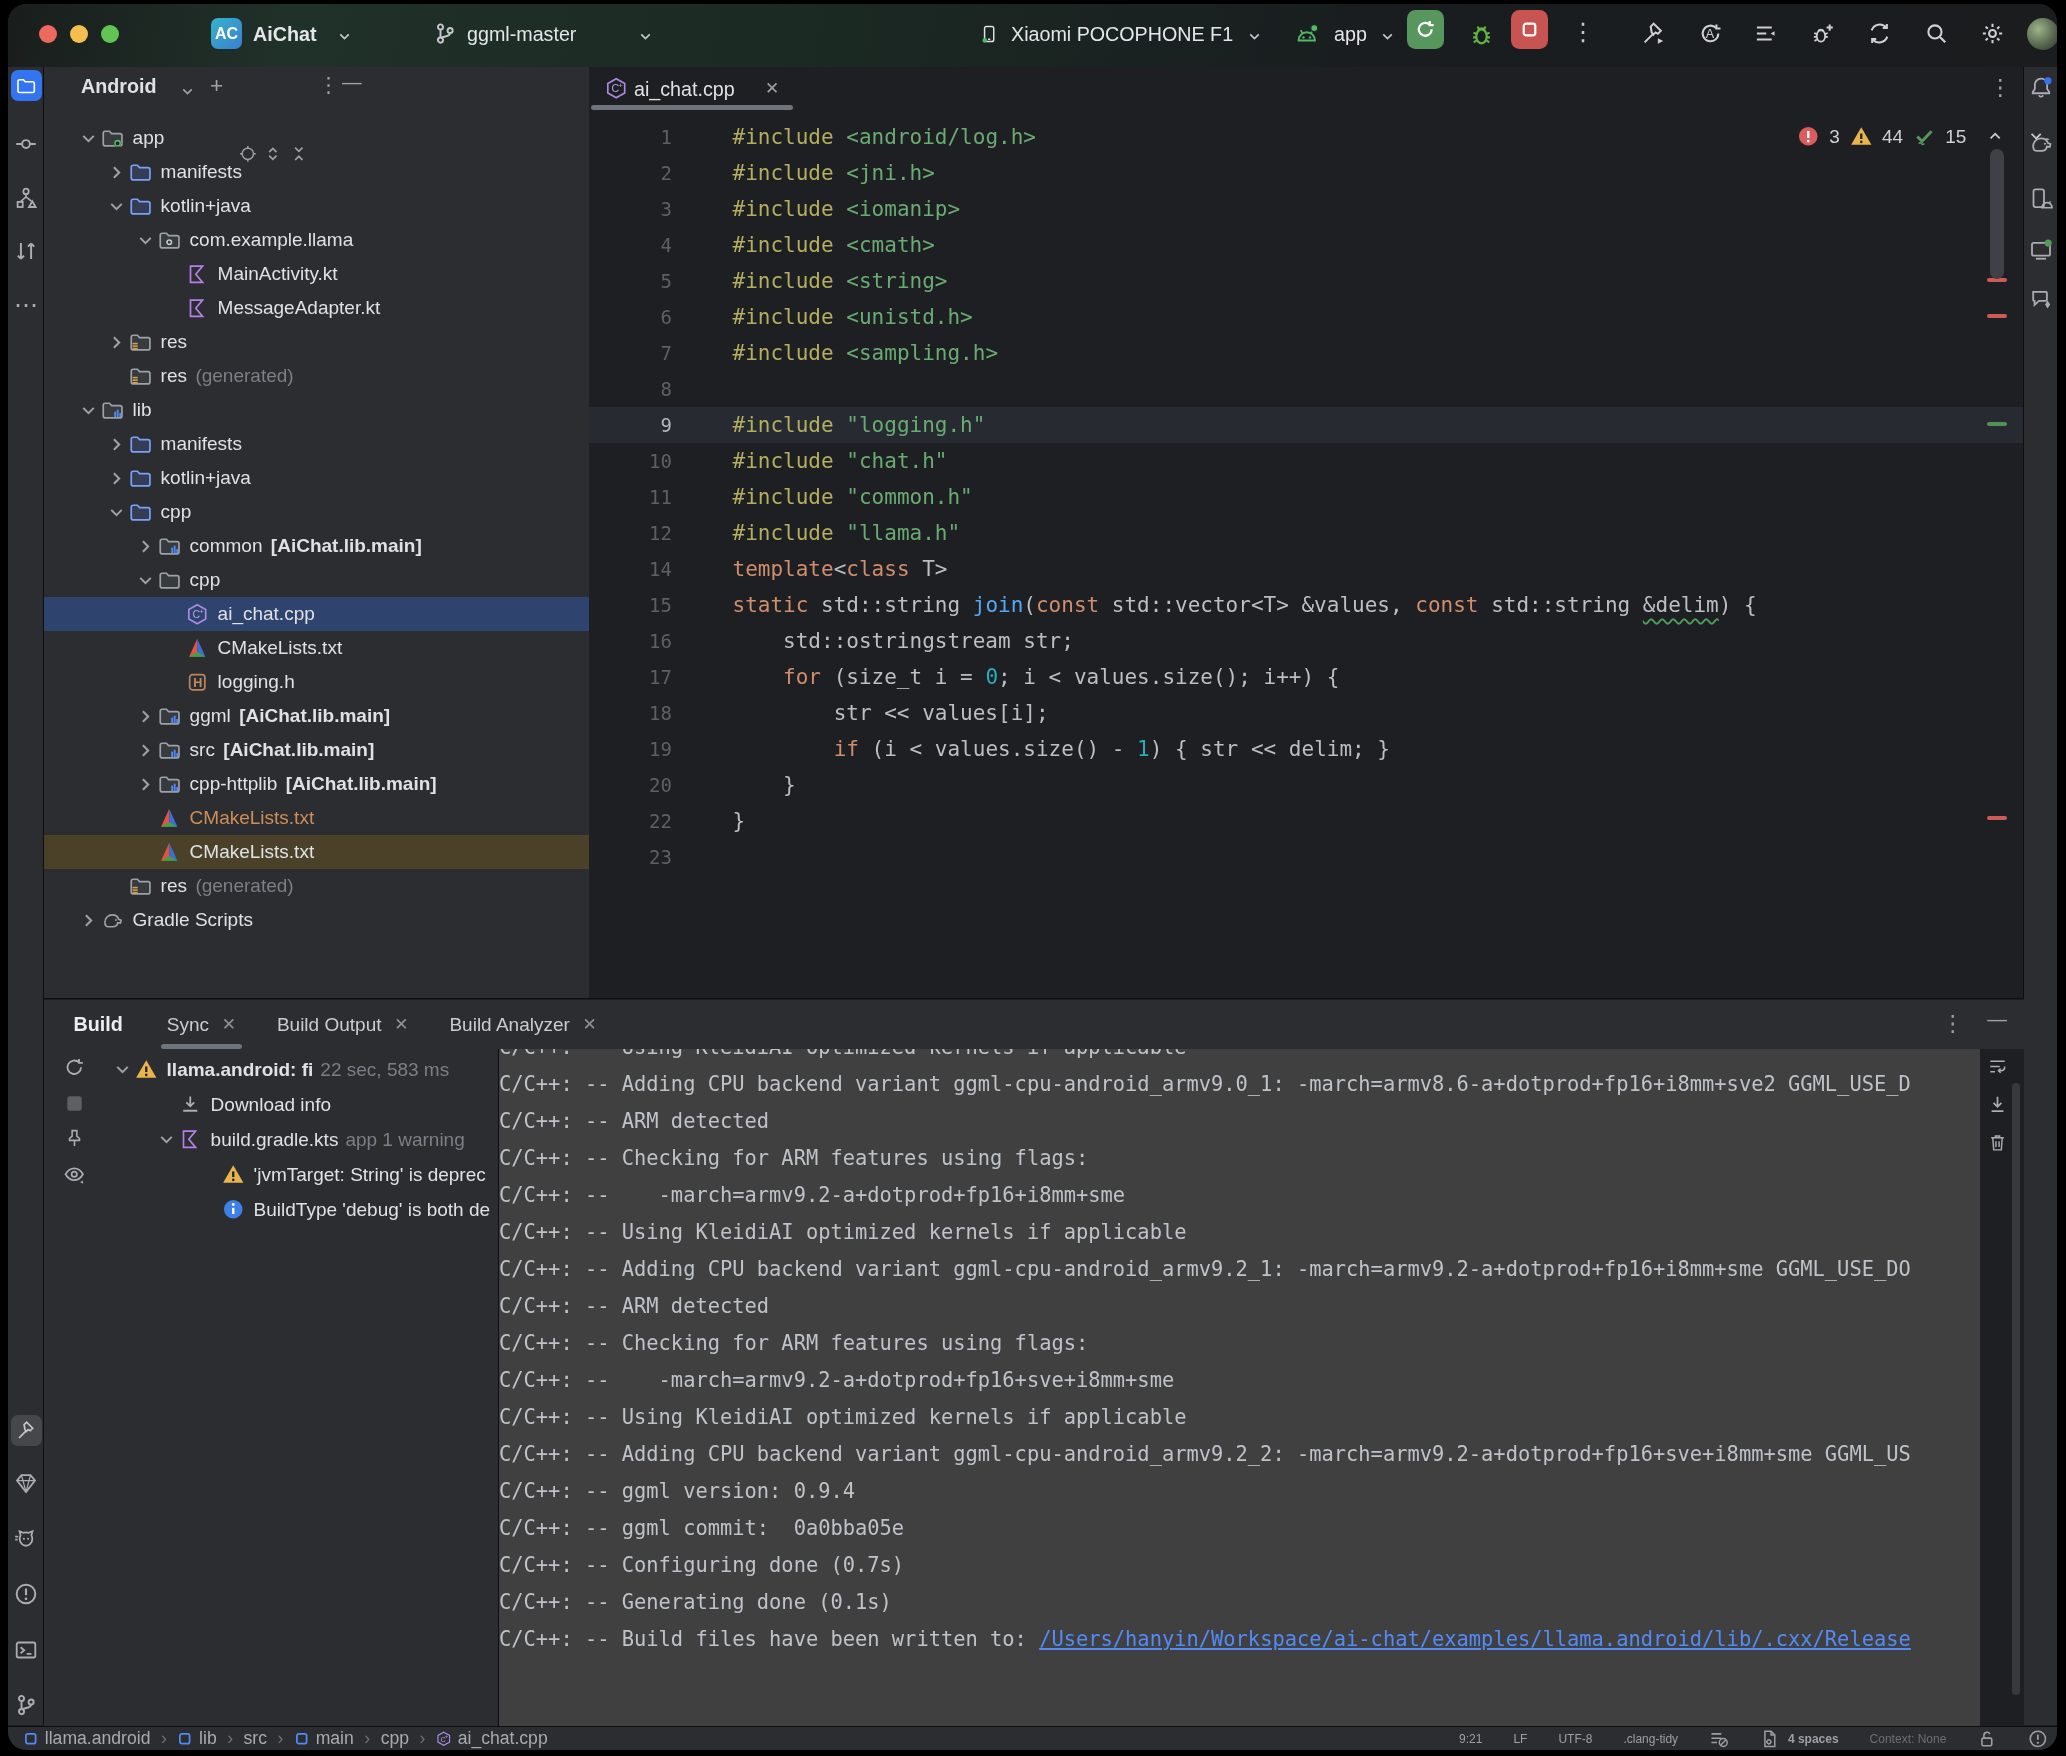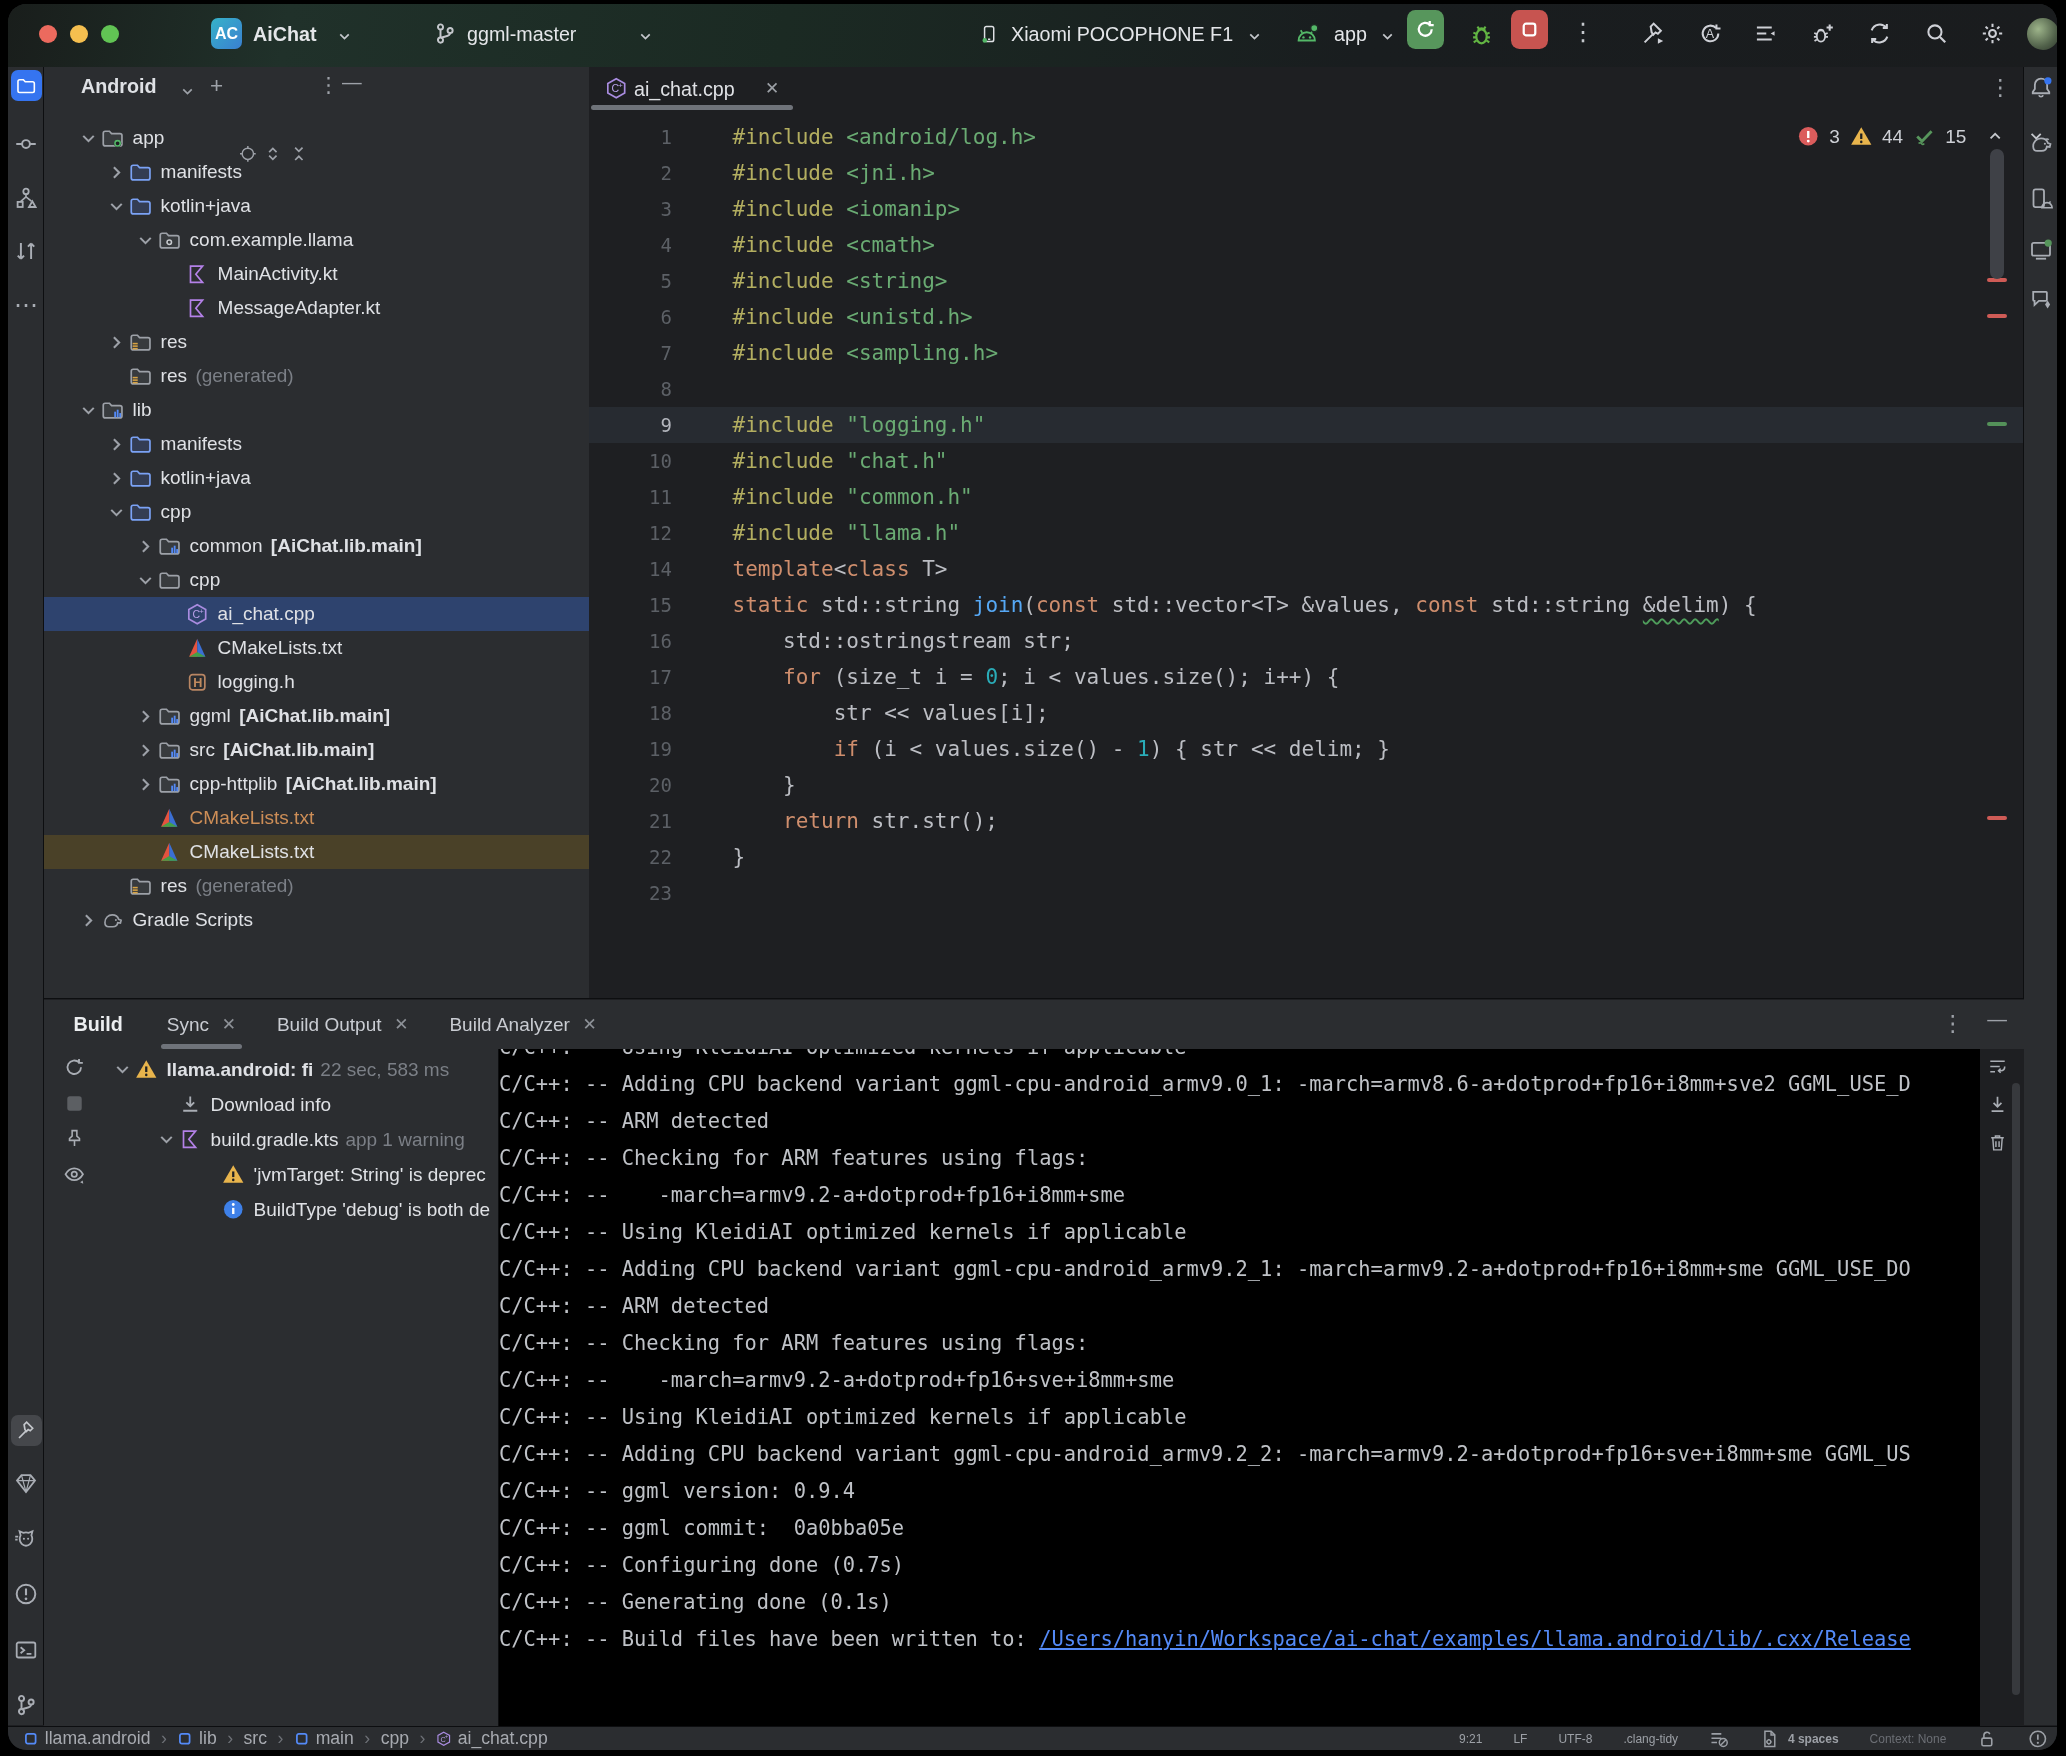--- a/index.html
+++ b/index.html
@@ -56,21 +56,21 @@
   #build-head{left:44px;top:1000px;width:1980px;height:49px;background:#2b2d30;display:flex;align-items:center;padding-left:29.5px;box-sizing:border-box;}
   .btab{display:flex;align-items:center;gap:12.7px;margin-right:41px;font-size:19px;color:#c9ccd2;position:relative;height:100%;}
   .btab .x{color:#8d9197;font-size:17px;}
   .btab.selected::after{content:"";position:absolute;left:-5.6px;right:-5.6px;bottom:0;height:4.9px;border-radius:2.8px;background:#6f737a;}
   #build-left{left:44px;top:1049px;width:454px;height:677px;background:#2b2d30;overflow:hidden;}
   #build-gutter{left:59px;top:1056px;width:31px;display:flex;flex-direction:column;align-items:center;gap:14px;}
   #build-tree{left:110px;top:1052px;width:387px;overflow:hidden;}
   .bt-row{display:flex;align-items:center;height:35px;font-size:19px;color:#dfe1e5;white-space:nowrap;}
   .bt-dur{color:#7b7f86;margin-left:7px;}
   #build-divider{left:498px;top:1049px;width:1.4px;height:677px;background:#0d0e10;}
-  #console{left:499px;top:1049px;width:1481px;height:677px;overflow:hidden;background:#000000;}
+  #console{left:499px;top:1049px;width:1481px;height:677px;overflow:hidden;background:#404040;}
   #console-lines{position:absolute;left:0px;top:-21px;width:1481px;}
   .con-row{height:37px;display:flex;align-items:center;font:20.4px "DejaVu Sans Mono",monospace;color:#bfc2c7;white-space:pre;overflow:hidden;}
   .con-link{color:#548af7;text-decoration:underline;}
   #con-icons{left:1981px;top:1056px;width:32px;display:flex;flex-direction:column;align-items:center;gap:17px;}
   #con-thumb{left:2012px;top:1083px;width:8.4px;height:612px;border-radius:4.2px;background:#37393d;}
   
   #statusbar{left:8.4px;top:1726px;width:2049px;height:25px;background:#2b2d30;border-top:1.4px solid #0d0e10;}
   #breadcrumbs{left:23px;top:1726px;height:25px;display:flex;align-items:center;gap:10.5px;font-size:17.6px;color:#a7aab0;}
   .bc-sep{color:#6d7076;}
   .bc-ic{width:15.5px;height:15.5px;}
@@ -789,24 +789,20 @@
           <span class="ln">18</span>
           <span class="codeln"><span class="tk-pl">        str &lt;&lt; values[i];</span></span>
         </div>
         <div class="code-row">
           <span class="ln">19</span>
           <span class="codeln"><span class="tk-pl">        </span><span class="tk-kw">if</span><span class="tk-pl"> (i &lt; values.size() - </span><span class="tk-num">1</span><span class="tk-pl">) { str &lt;&lt; delim; } </span></span>
         </div>
         <div class="code-row">
           <span class="ln">20</span>
           <span class="codeln"><span class="tk-pl">    }</span></span>
-        </div>
-        <div class="code-row">
-          <span class="ln">21</span>
-          <span class="codeln"><span class="tk-pl">    </span><span class="tk-kw">return</span><span class="tk-pl"> str.str();</span></span>
         </div>
         <div class="code-row">
           <span class="ln">22</span>
           <span class="codeln"><span class="tk-pl">}</span></span>
         </div>
         <div class="code-row">
           <span class="ln">23</span>
           <span class="codeln"></span>
         </div>
       </div>

